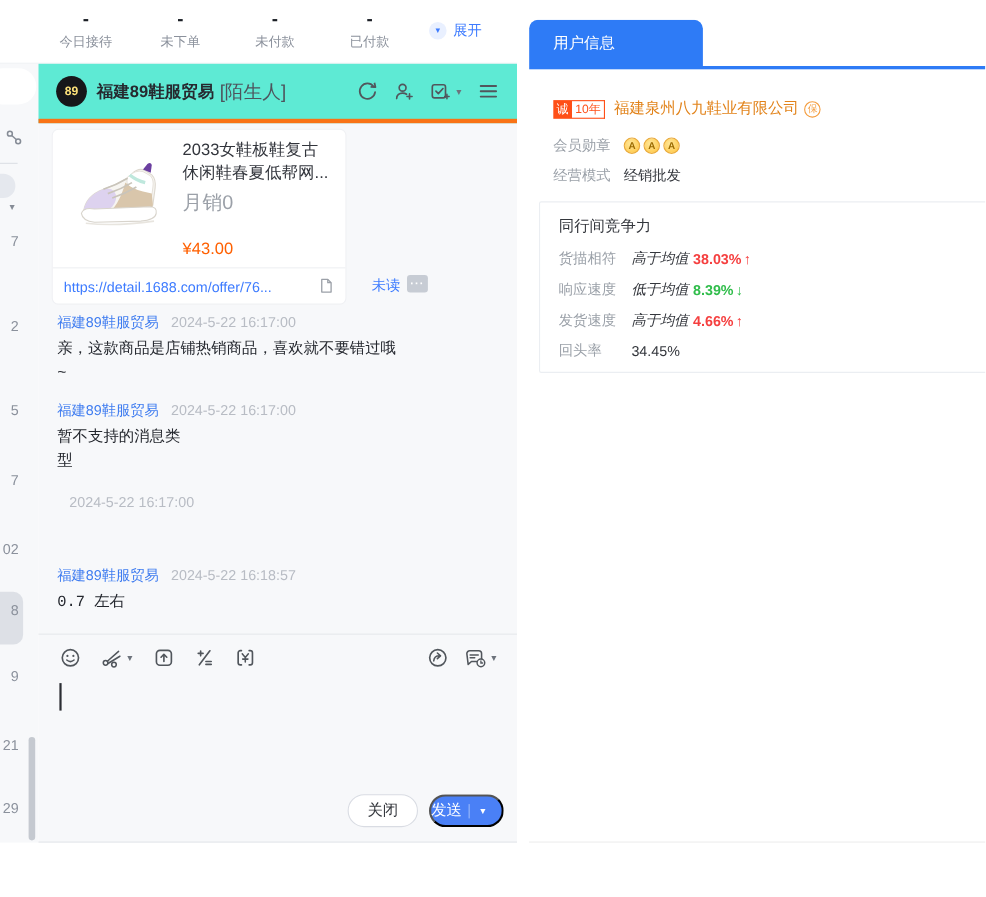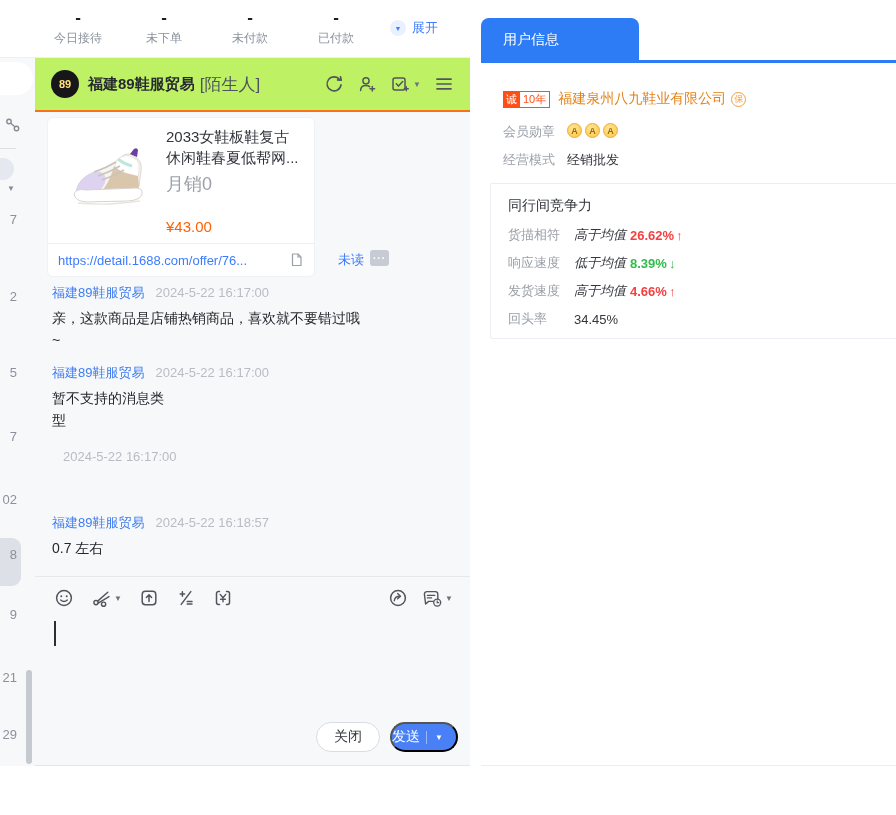--- a/index.html
+++ b/index.html
@@ -31,21 +31,21 @@
   .strip-caret { position:absolute; left:7px; top:126px; font-size:8px; color:#868c96; }
   .strip-time { position:absolute; left:-40px; width:57px; text-align:right;
     font-size:13px; color:#8b919c; }
   .strip-selected { position:absolute; left:-20px; top:480px; width:41px; height:48px;
     border-radius:9px; background:#dde0e6; }
   .strip-scrollbar { position:absolute; left:26px; top:612px; width:6px; height:94px;
     border-radius:3px; background:#c5c9d0; }
   
   .chat { position:absolute; left:35px; top:58px; width:435px; height:708px;
     background:#f7f8fa; border-bottom:1px solid #e3e5e9; }
-  .chat-header { height:54px; background:#bef264; border-bottom:2px solid #f97316;
+  .chat-header { height:54px; background:#5eead4; border-bottom:4px solid #f97316;
     display:flex; align-items:center; padding:4px 16px; }
   .avatar { width:28px; height:28px; border-radius:50%; background:#17171a;
     color:#ffe27a; font-size:11px; font-weight:700;
     display:flex; align-items:center; justify-content:center; flex:0 0 auto; }
   .peer-name { font-size:15px; font-weight:700; color:#26292f; margin-left:9px; }
   .peer-tag { font-size:17px; color:#4e545d; margin-left:5px; }
   .header-icons { margin-left:auto; display:flex; align-items:center; gap:13px; }
   .icon-btn { display:flex; align-items:center; cursor:pointer; }
   .caret { font-size:8px; color:#6d737c; margin-left:2px; }
   
@@ -66,21 +66,21 @@
   .card-unread { position:absolute; left:303px; top:139px; }
   .dots-btn { position:absolute; left:335px; top:138px; width:19px; height:16px;
     border-radius:3px; background:#c7ccd4; color:#fff; font-size:10px; font-weight:700;
     display:flex; align-items:center; justify-content:center; letter-spacing:1px; cursor:pointer; }
   .msg { position:absolute; left:17px; right:14px; }
   .msg-head { display:flex; align-items:baseline; line-height:18px; margin-bottom:5px; }
   .msg-name { font-size:13px; }
   .msg-name.blue { color:#3f7cf0; }
   .msg-name.gray { color:#9aa0a8; }
   .msg-time { font-size:13px; color:#b8bcc4; margin-left:11px; }
-  .msg-line { font-size:14px; color:#24272e; line-height:22px; }
+  .msg-line { font-size:14px; color:#24272e; line-height:22px;font-family:Liberation Mono, monospace; }
   .msg-unread { margin-left:30px; }
   
   .chat-footer { position:relative; height:189px; border-top:1px solid #e6e8ec; }
   .toolbar { display:flex; align-items:center; padding:11px 0 0 19px; gap:17px; }
   .toolbar-right { position:absolute; right:17px; top:11px; display:flex;
     align-items:center; gap:13px; }
   .input-cursor { position:absolute; left:19px; top:44px; width:2px; height:25px;
     background:#2b2e33; animation:blink 1.1s step-end infinite; }
   @keyframes blink { 50% { opacity:0; } }
   .btn-row { position:absolute; right:12px; bottom:13px; display:flex; gap:10px; }
@@ -100,21 +100,21 @@
   .panel-accent { position:absolute; left:0; top:42px; width:415px; height:3px; background:#2e7bf6; }
   .company-row { position:absolute; left:22px; top:72px; display:flex; align-items:center; }
   .badge-cheng { width:17px; height:17px; background:#ff4f17; color:#fff; font-size:11px;
     display:flex; align-items:center; justify-content:center; }
   .badge-years { height:17px; border:1px solid #ff4f17; border-left:none; color:#ff4f17;
     font-size:11px; padding:0 3px; display:flex; align-items:center; background:#fff; }
   .company-name { font-size:14px; color:#e2831a; margin-left:8px; }
   .badge-bao { width:15px; height:15px; border:1px solid #f49d3f; border-radius:50%;
     color:#f49d3f; font-size:9px; display:flex; align-items:center; justify-content:center;
     margin-left:5px; }
-  .panel-row { position:absolute; left:22px; display:flex; font-size:13px; }
+  .panel-row { position:absolute; left:22px; display:flex; align-items:center; font-size:13px; }
   .panel-label { color:#9aa0a8; margin-right:12px; }
   .panel-value { color:#33363c; }
   .medal { width:15px; height:15px; border-radius:50%;
     background:radial-gradient(circle at 40% 35%, #ffe79a, #ffc43d);
     border:1px solid #e8a93d; color:#9c6b00; font-size:9px; font-weight:700;
     display:inline-flex; align-items:center; justify-content:center; margin-right:3px; }
   .comp-box { position:absolute; left:9px; top:165px; width:420px; height:156px;
     border:1px solid #ebeef2; border-radius:2px; padding:13px 0 0 17px; background:#fff; }
   .comp-title { font-size:14px; color:#33363c; font-weight:400; margin-bottom:6px; }
   .comp-row { display:flex; align-items:center; height:28px; font-size:13px; }
@@ -380,21 +380,21 @@
     <div class="panel-row" style="top:133px">
       <span class="panel-label">经营模式</span>
       <span class="panel-value">经销批发</span>
     </div>
 
     <div class="comp-box">
       <div class="comp-title">同行间竞争力</div>
       <div class="comp-row">
         <span class="comp-label">货描相符</span>
         <span class="comp-prefix">高于均值</span>
-        <span class="comp-val red">26.62%</span>
+        <span class="comp-val red">38.03%</span>
         <span class="comp-arrow red">↑</span>
       </div>
       <div class="comp-row">
         <span class="comp-label">响应速度</span>
         <span class="comp-prefix">低于均值</span>
         <span class="comp-val green">8.39%</span>
         <span class="comp-arrow green">↓</span>
       </div>
       <div class="comp-row">
         <span class="comp-label">发货速度</span>

